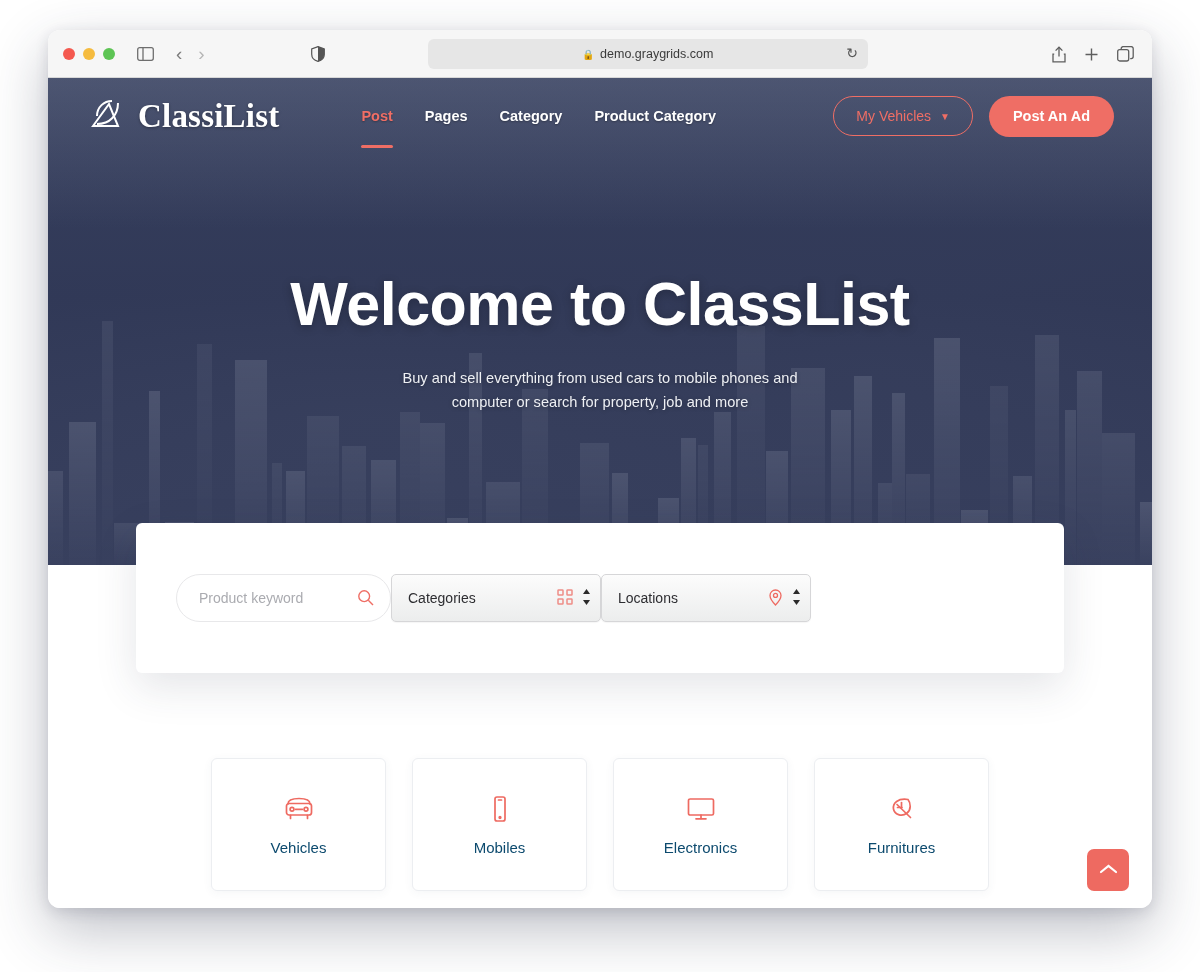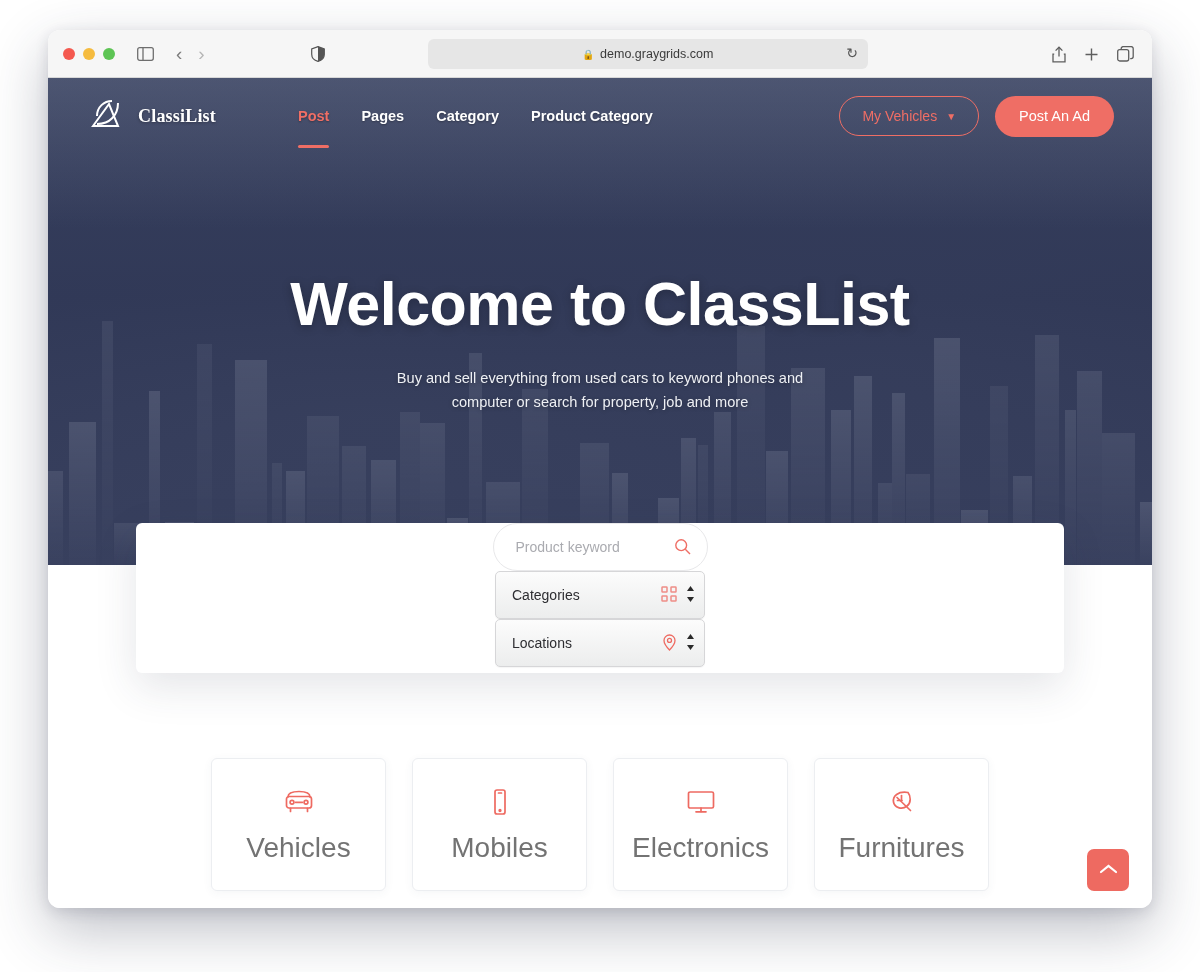--- a/index.html
+++ b/index.html
@@ -93,21 +93,21 @@
 
   .navbar {
     position: relative; z-index: 5;
     height: 76px;
     display: flex; align-items: center;
     padding: 0 38px 0 40px;
   }
   .logo { display: flex; align-items: center; gap: 8px; }
   .logo-text {
     color: #fff; font-family: "Liberation Serif", serif;
-    font-size: 18px; font-weight: 700; letter-spacing: 0.2px;
+    font-size: 33px; font-weight: 700; letter-spacing: 0.2px;
     text-shadow: 0 1px 3px rgba(0,0,0,0.35);
   }
   .mainnav { display: flex; gap: 32px; margin-left: 82px; }
   .navlink {
     position: relative;
     color: #fff; font-size: 14.5px; font-weight: 700;
     text-decoration: none; padding: 6px 0;
     text-shadow: 0 1px 2px rgba(0,0,0,0.3);
   }
   .navlink.active { color: #ef6e65; }
@@ -123,21 +123,21 @@
     border: 1px solid #ef6e65; border-radius: 22px;
     color: #ef6e65; font-size: 14px; font-weight: 400;
     background: transparent; cursor: pointer;
     font-family: "Liberation Sans", sans-serif;
   }
   .btn-account .chev { font-size: 10px; }
   .btn-postad {
     height: 41px; padding: 0 24px;
     border: none; border-radius: 22px;
     background: #ef6e65; color: #fff;
-    font-size: 14.5px; font-weight: 400; cursor: pointer;
+    font-size: 14.5px; font-weight: 700; cursor: pointer;
     font-family: "Liberation Sans", sans-serif;
   }
 
   .hero-body {
     position: relative; z-index: 4;
     text-align: center;
     padding-top: 115px;
   }
   .hero-title {
     color: #fff; font-size: 61px; font-weight: 700;
@@ -155,21 +155,20 @@
   
   .search-card {
     position: absolute;
     left: 88px; top: 445px;
     width: 928px; height: 150px;
     background: #fff; border-radius: 6px;
     box-shadow: 0 14px 42px rgba(50,56,80,0.13);
     display: flex; align-items: center;
     padding: 0 40px;
     z-index: 8;
-    flex-direction: column;
   }
   .keyword-wrap {
     position: relative;
     width: 215px; height: 48px;
   }
   .keyword-input {
     width: 100%; height: 100%;
     border: 1px solid #e8e8ea; border-radius: 24px;
     padding: 0 44px 0 22px;
     font-size: 14px; color: #333;
@@ -222,21 +221,21 @@
     width: 175px; height: 133px;
     background: #fff;
     border: 1px solid #eceef1;
     border-radius: 6px;
     box-shadow: 0 2px 10px rgba(60,70,95,0.05);
     display: flex; flex-direction: column;
     align-items: center; justify-content: center;
     gap: 14px; cursor: pointer;
   }
   .cat-icon { color: #ee6a61; height: 32px; display: flex; align-items: center; }
-  .cat-label { font-size: 28px; color: #737373; font-weight: 400; }
+  .cat-label { font-size: 15px; color: #0c4a6e; font-weight: 400; }
 
   
   .to-top {
     position: absolute; right: 23px; bottom: 17px;
     width: 42px; height: 42px;
     background: #ee6a61; border: none; border-radius: 7px;
     color: #fff; cursor: pointer;
     display: flex; align-items: center; justify-content: center;
     z-index: 20;
   }
@@ -376,21 +375,21 @@
           <button class="btn-account">
             <span>My Vehicles</span>
             <span class="chev">▼</span>
           </button>
           <button class="btn-postad">Post An Ad</button>
         </div>
       </nav>
 
       <div class="hero-body">
         <h1 class="hero-title">Welcome to ClassList</h1>
-        <p class="hero-sub">Buy and sell everything from used cars to keyword phones and computer or search for property, job and more</p>
+        <p class="hero-sub">Buy and sell everything from used cars to mobile phones and computer or search for property, job and more</p>
       </div>
     </section>
 
     <div class="search-card">
       <div class="keyword-wrap">
         <input class="keyword-input" placeholder="Product keyword" style="">
         <span class="keyword-icon">
           <svg width="17" height="17" viewBox="0 0 17 17" fill="none" stroke="#ef6e65" stroke-width="1.4">
             <circle cx="7.2" cy="7.2" r="5.4"></circle>
               <line x1="11.3" y1="11.3" x2="16" y2="16"></line>

